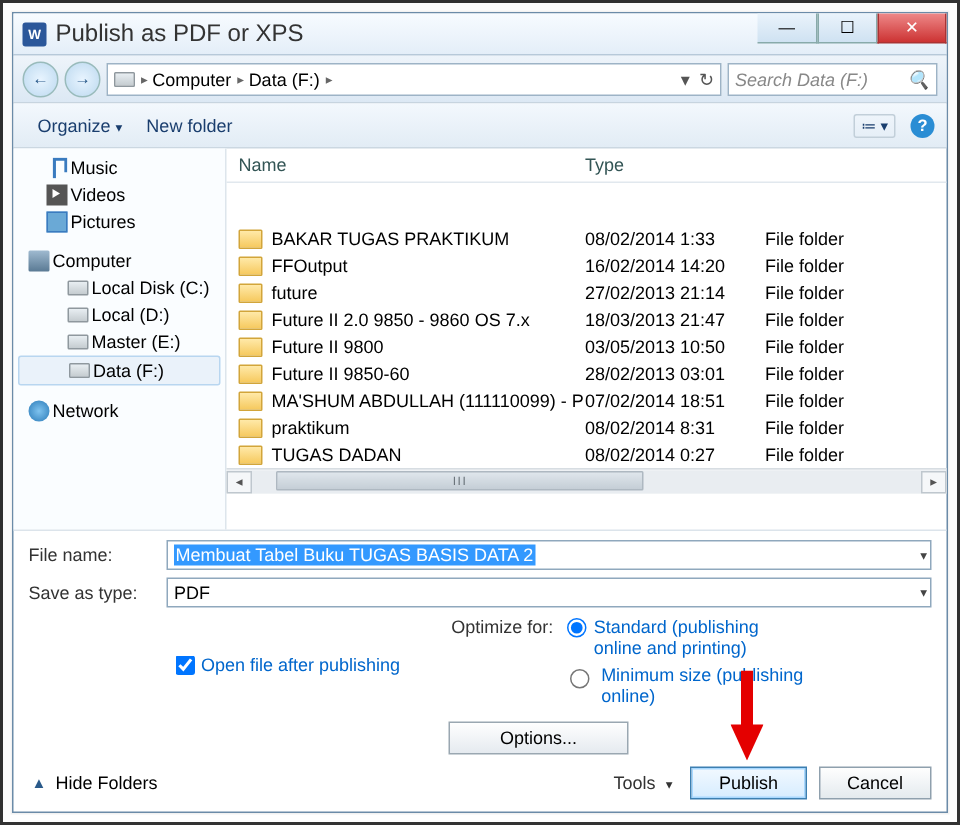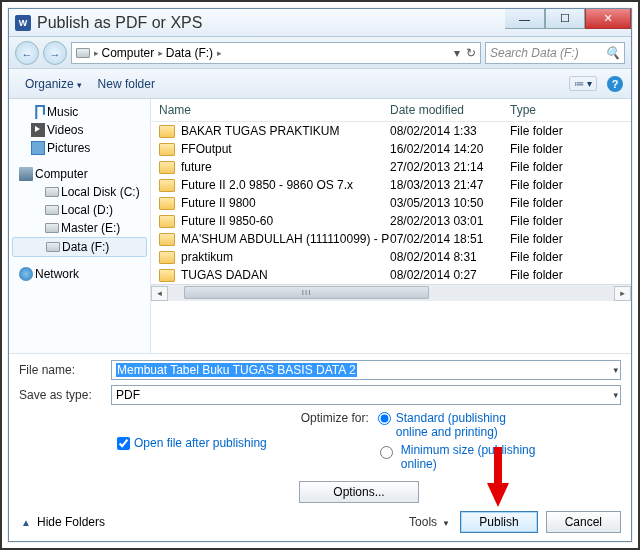--- a/index.html
+++ b/index.html
@@ -34,21 +34,21 @@
   .icon-sm { width:14px; height:14px; display:inline-block; }
   .icon-music { background:#3a7bbf; clip-path: polygon(30% 0,100% 0,100% 70%,85% 70%,85% 15%,45% 15%,45% 100%,30% 100%);}
   .icon-pic { background:#6aa9d6; border:1px solid #3a7bbf; }
   .icon-vid { background:#555; position:relative;} .icon-vid::after{content:"";position:absolute;left:4px;top:3px;border-left:5px solid #fff;border-top:3px solid transparent;border-bottom:3px solid transparent;}
   .icon-comp { background:linear-gradient(#9fbad0,#5a7a94); border-radius:1px; }
   .icon-drive { background:linear-gradient(#e8eef2,#c5ccd0); border:1px solid #8f989e; border-radius:1px; height:10px; }
   .icon-net { background: radial-gradient(#7fc3ef,#2a7ab8); border-radius:50%; }
   .filelist { flex:1; display:flex; flex-direction:column; font-size:12px; min-width:0; }
   .cols { display:flex; border-bottom:1px solid #e1e8ee; color:#355; padding:4px 0 4px 4px; }
   .c-name { width:235px; padding-left:4px;} .c-date{width:120px;} .c-type{flex:1;}
-  .rows { overflow:auto; }
+  .rows { overflow:auto;margin-top:28px; }
   .row { display:flex; align-items:center; padding:2px 0 2px 4px; }
   .row .c-name { display:flex; align-items:center; gap:6px; white-space:nowrap; overflow:hidden; text-overflow:ellipsis;}
   .folder-icon { width:16px; height:13px; background:linear-gradient(#ffe9a8,#f6c95e); border:1px solid #d2a53a; border-radius:1px; flex:none;}
   .scrollbar-fake { height:17px; border-top:1px solid #d7dde2; display:flex; align-items:center; background:#eef1f4; }
   .scrollbar-fake .arrow{width:17px;height:15px;border:1px solid #bfc7ce; background:#f5f7f9; display:flex;align-items:center;justify-content:center;font-size:9px;color:#555;}
   .scrollbar-fake .track{flex:1;height:15px;background:#e9edf1;position:relative;}
   .scrollbar-fake .thumb{position:absolute;left:16px;top:0;height:13px;width:55%;background:linear-gradient(#dfe6ec,#c5ced6);border:1px solid #aeb8c1;border-radius:1px; display:flex;align-items:center;justify-content:center;color:#6a737a;font-size:8px;letter-spacing:1px;}
   .bottom { border-top:1px solid #dce4eb; padding:6px 10px 8px 10px; font-size:12px; }
   .formrow { display:flex; align-items:center; margin-bottom:5px; }
   .formrow label { width:92px; padding-right:6px; color:#333;}
@@ -161,21 +161,20 @@
 
         <div class="ni group">
             <span class="icon-sm icon-net"></span>
             <span>Network</span>
           </div>
       </div>
 
       <div class="filelist">
         <div class="cols">
           <div class="c-name">Name</div>
-          <div class="c-date">Date modified</div>
           <div class="c-type">Type</div>
         </div>
         <div class="rows" id="rows">
             <div class="row">
               <div class="c-name">
                 <span class="folder-icon"></span>
                 <span>BAKAR TUGAS PRAKTIKUM</span>
               </div>
               <div class="c-date">08/02/2014 1:33</div>
               <div class="c-type">File folder</div>

